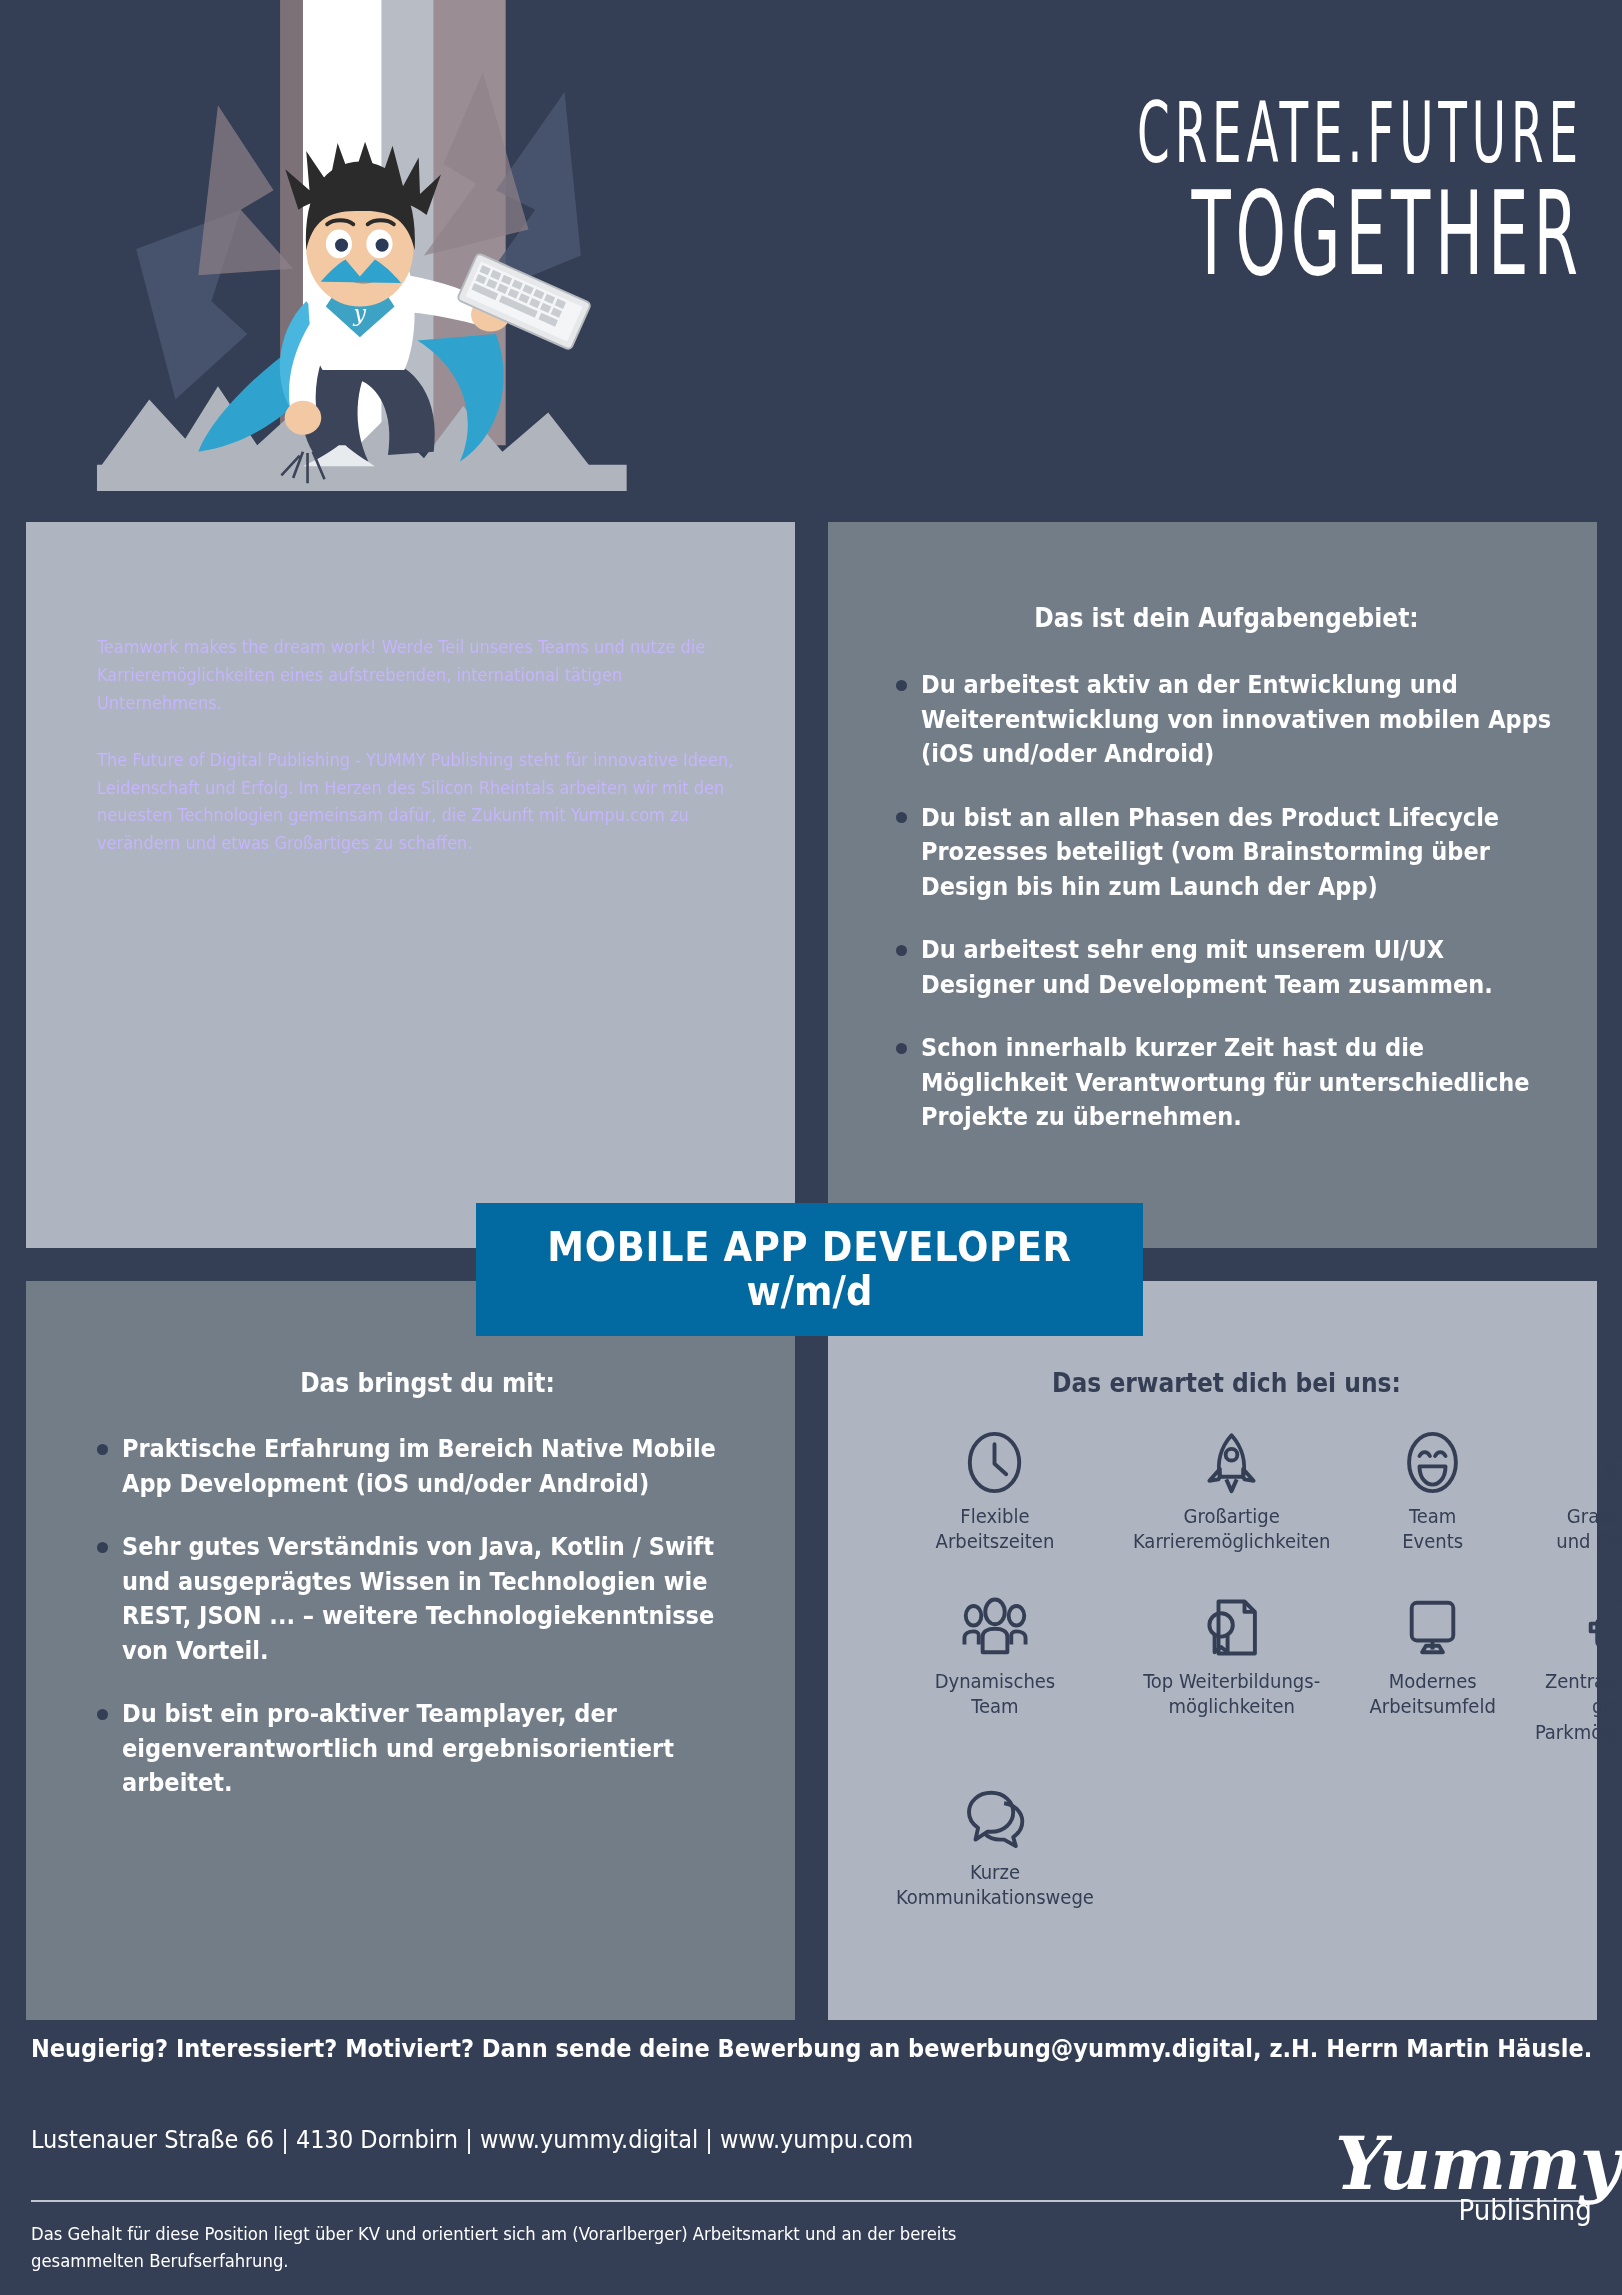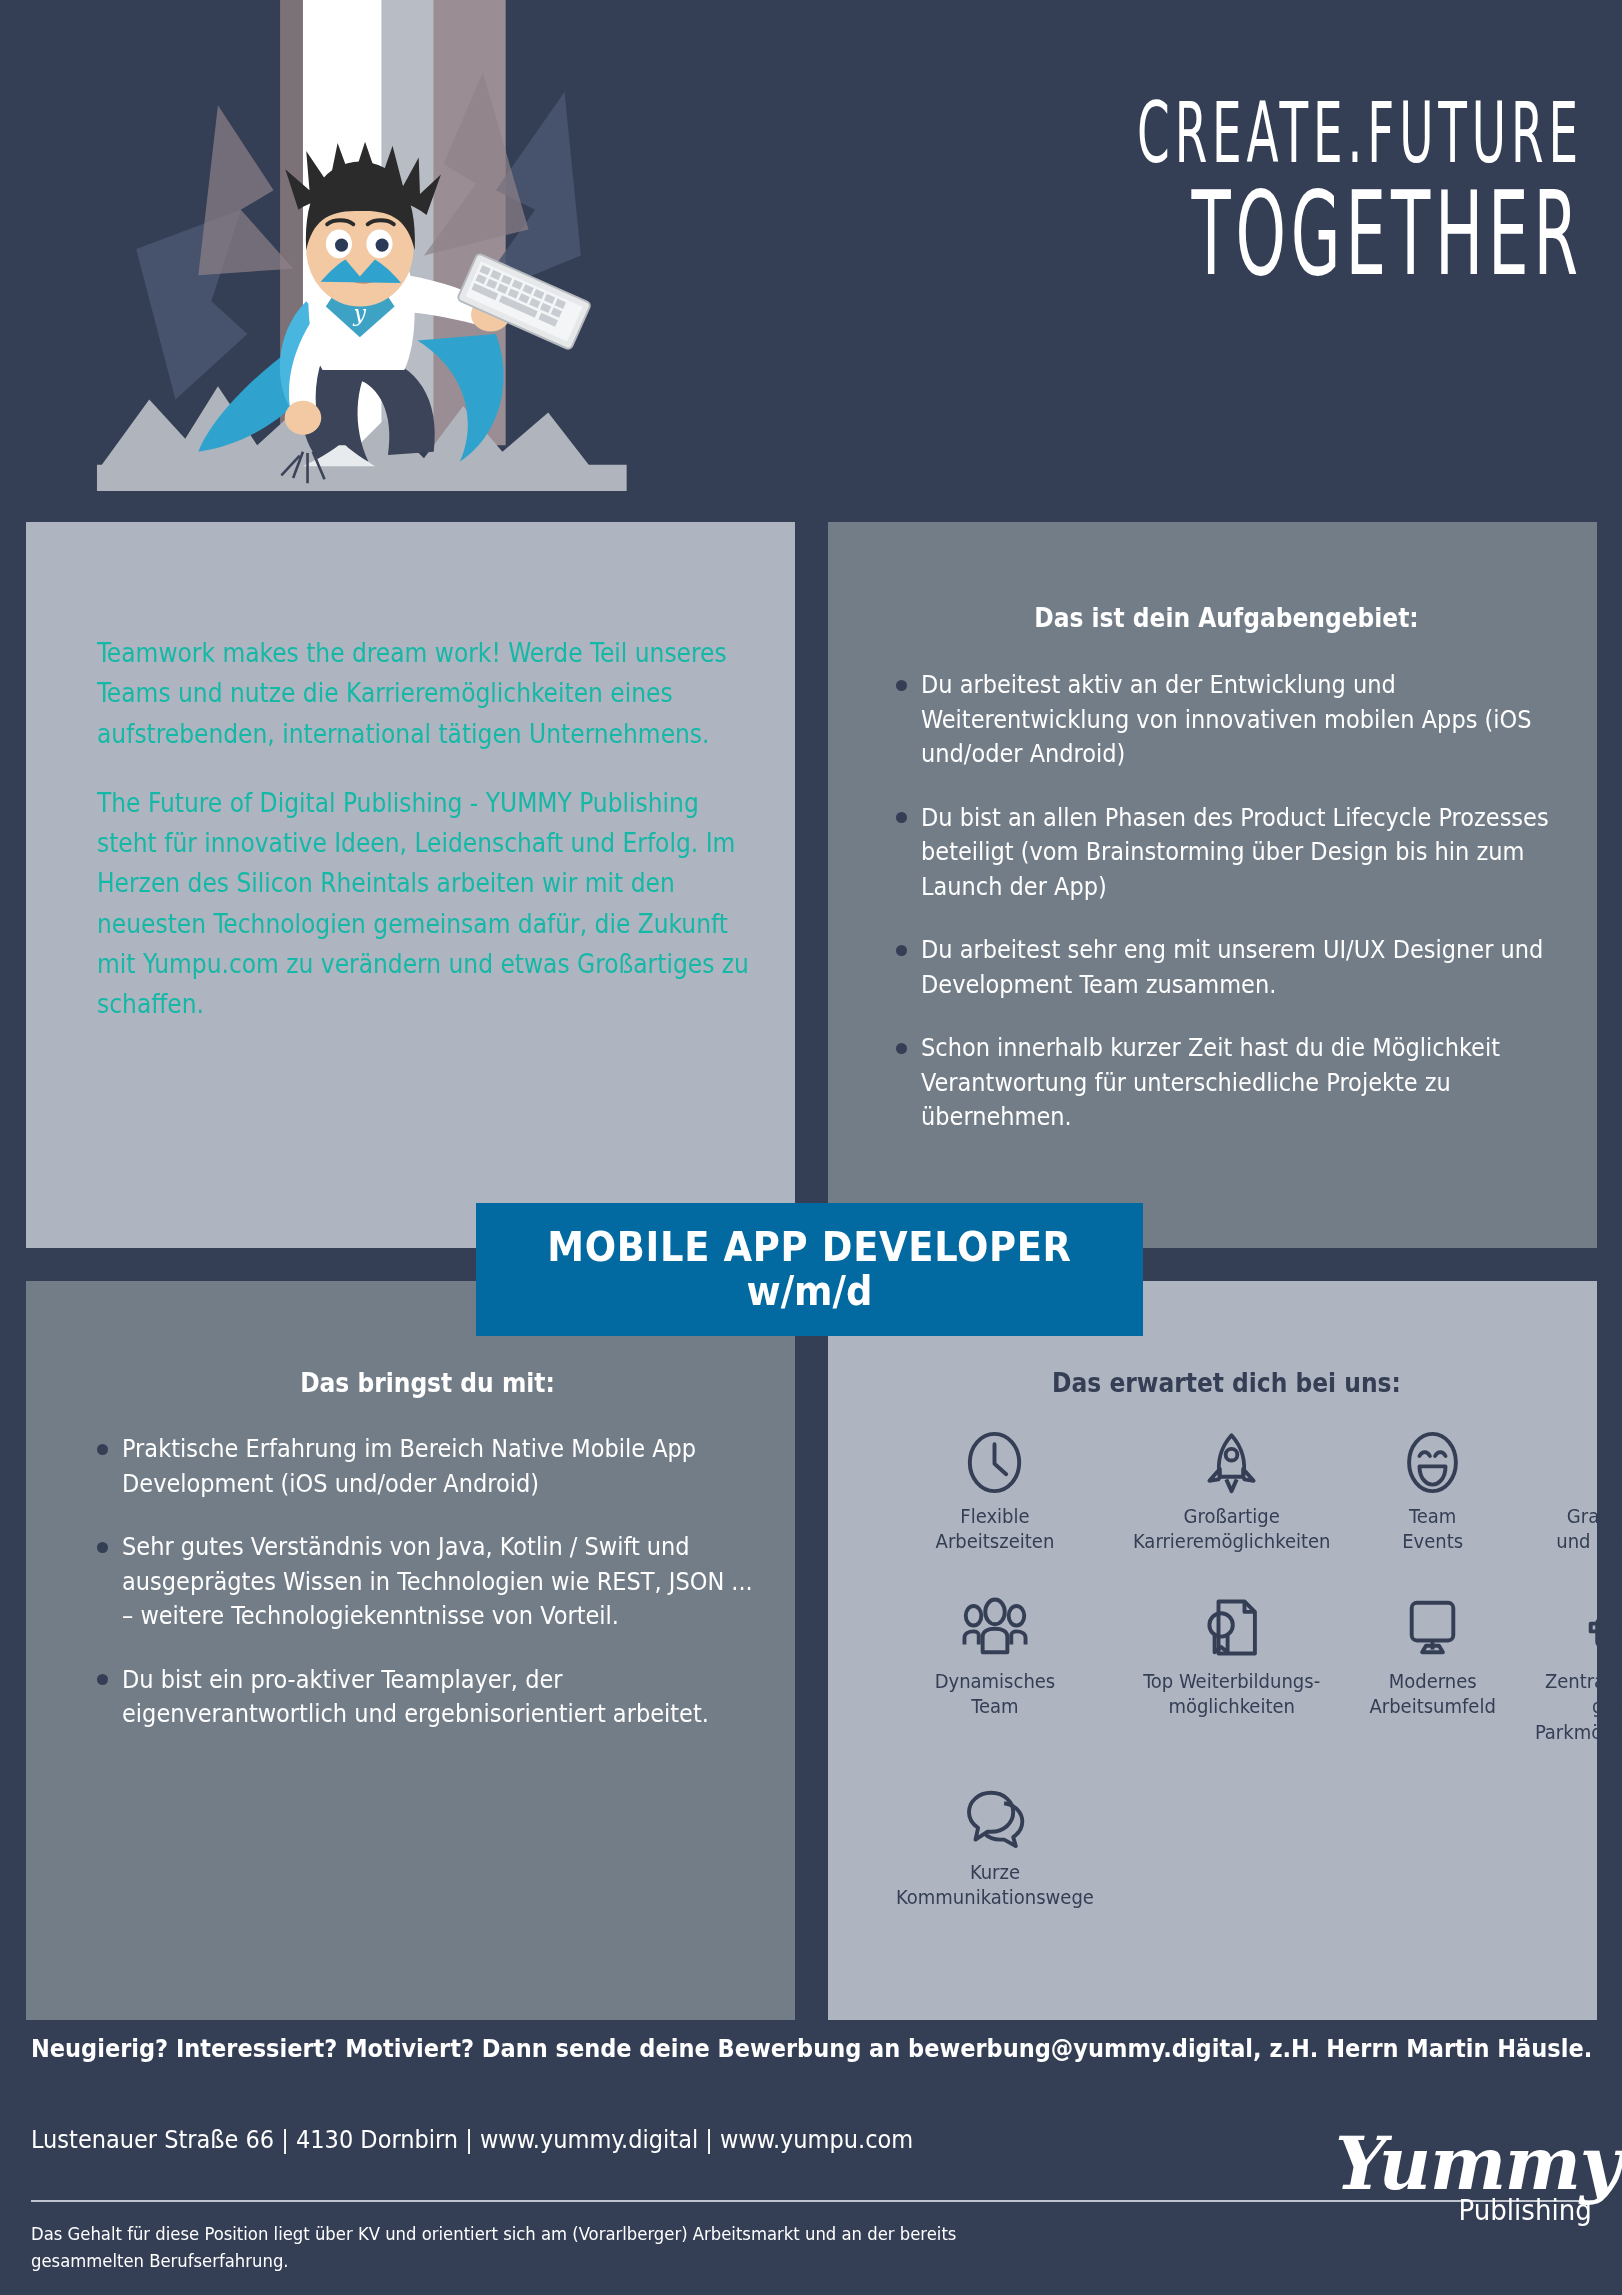--- a/index.html
+++ b/index.html
@@ -28,36 +28,36 @@
   
   .panel{position:absolute;}
   .p-tl{left:26px;  top:522px;  width:769px; height:726px; background:#AEB4C0;}
   .p-tr{left:828px;top:522px;  width:769px; height:726px; background:#737D88;}
   .p-bl{left:26px;  top:1281px; width:769px; height:739px; background:#737D88;}
   .p-br{left:828px;top:1281px; width:769px; height:739px; background:#AEB4C0;}
 
   
   .intro{
     position:absolute;left:97px;top:633px;width:654px;
-    font-size:26px;line-height:1.55;color:#14b8a6;
+    font-size:18px;line-height:1.55;color:#c4b5fd;
     font-family:"DejaVu Sans Condensed","Liberation Sans",sans-serif;
   }
   .intro p{margin:0 0 29px 0;}
 
   .sec-head{
     font-weight:bold;font-size:26px;
     font-family:"DejaVu Sans Condensed","Liberation Sans",sans-serif;
     text-align:center;
   }
   .head-light{color:#FFFFFF;}
   .head-dark{color:#343E54;}
 
   .tasks{position:absolute;left:896px;top:603px;width:661px;}
   .tasks .sec-head{margin-bottom:35px;}
-  .bullets{list-style:none;margin:0;padding:0;}
+  .bullets{list-style:none;margin:0;padding:0;font-weight:bold;}
   .bullets li{
     position:relative;padding-left:25px;margin-bottom:29px;
     font-size:25px;line-height:1.38;
     font-family:"DejaVu Sans Condensed","Liberation Sans",sans-serif;
   }
   .bullets li:before{
     content:"";position:absolute;left:0;top:11.8px;
     width:11px;height:11px;border-radius:50%;background:#343E54;
   }
   .bullets.on-dark li{color:#FFFFFF;}

